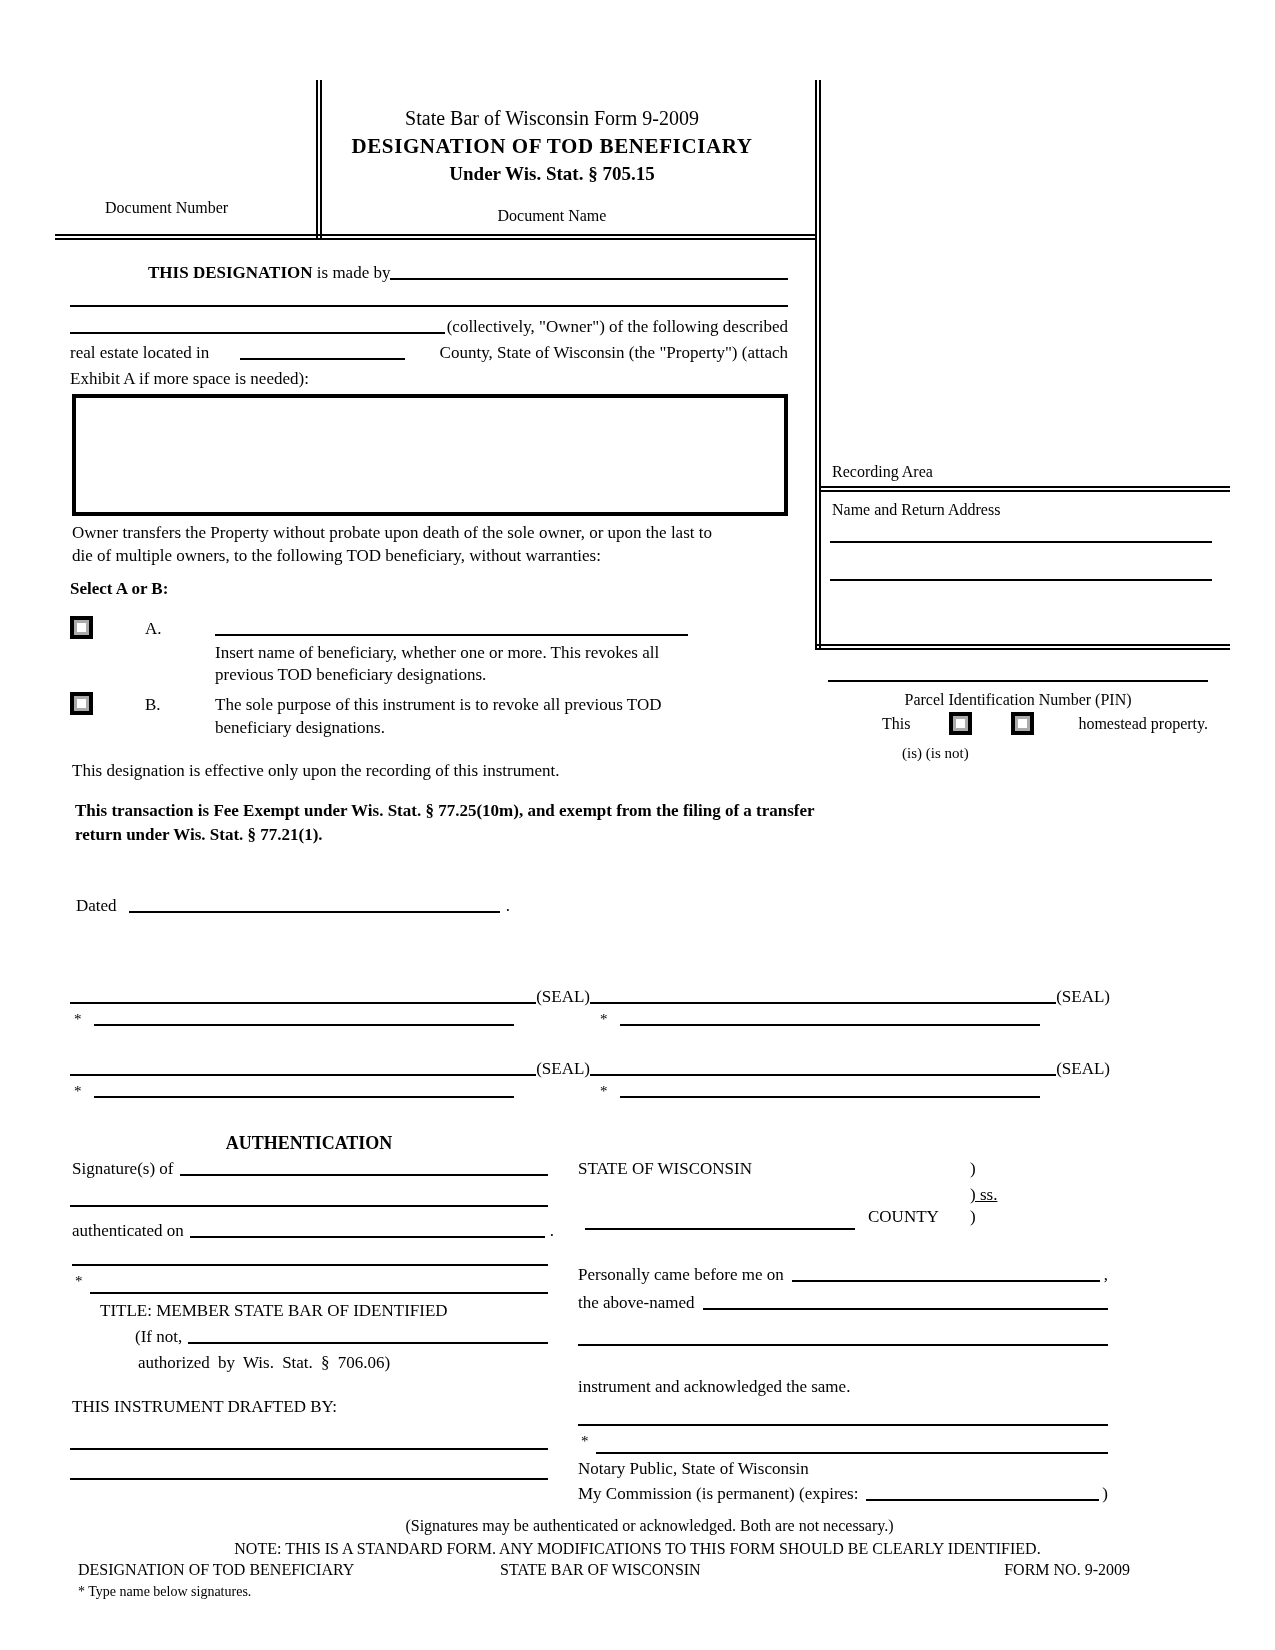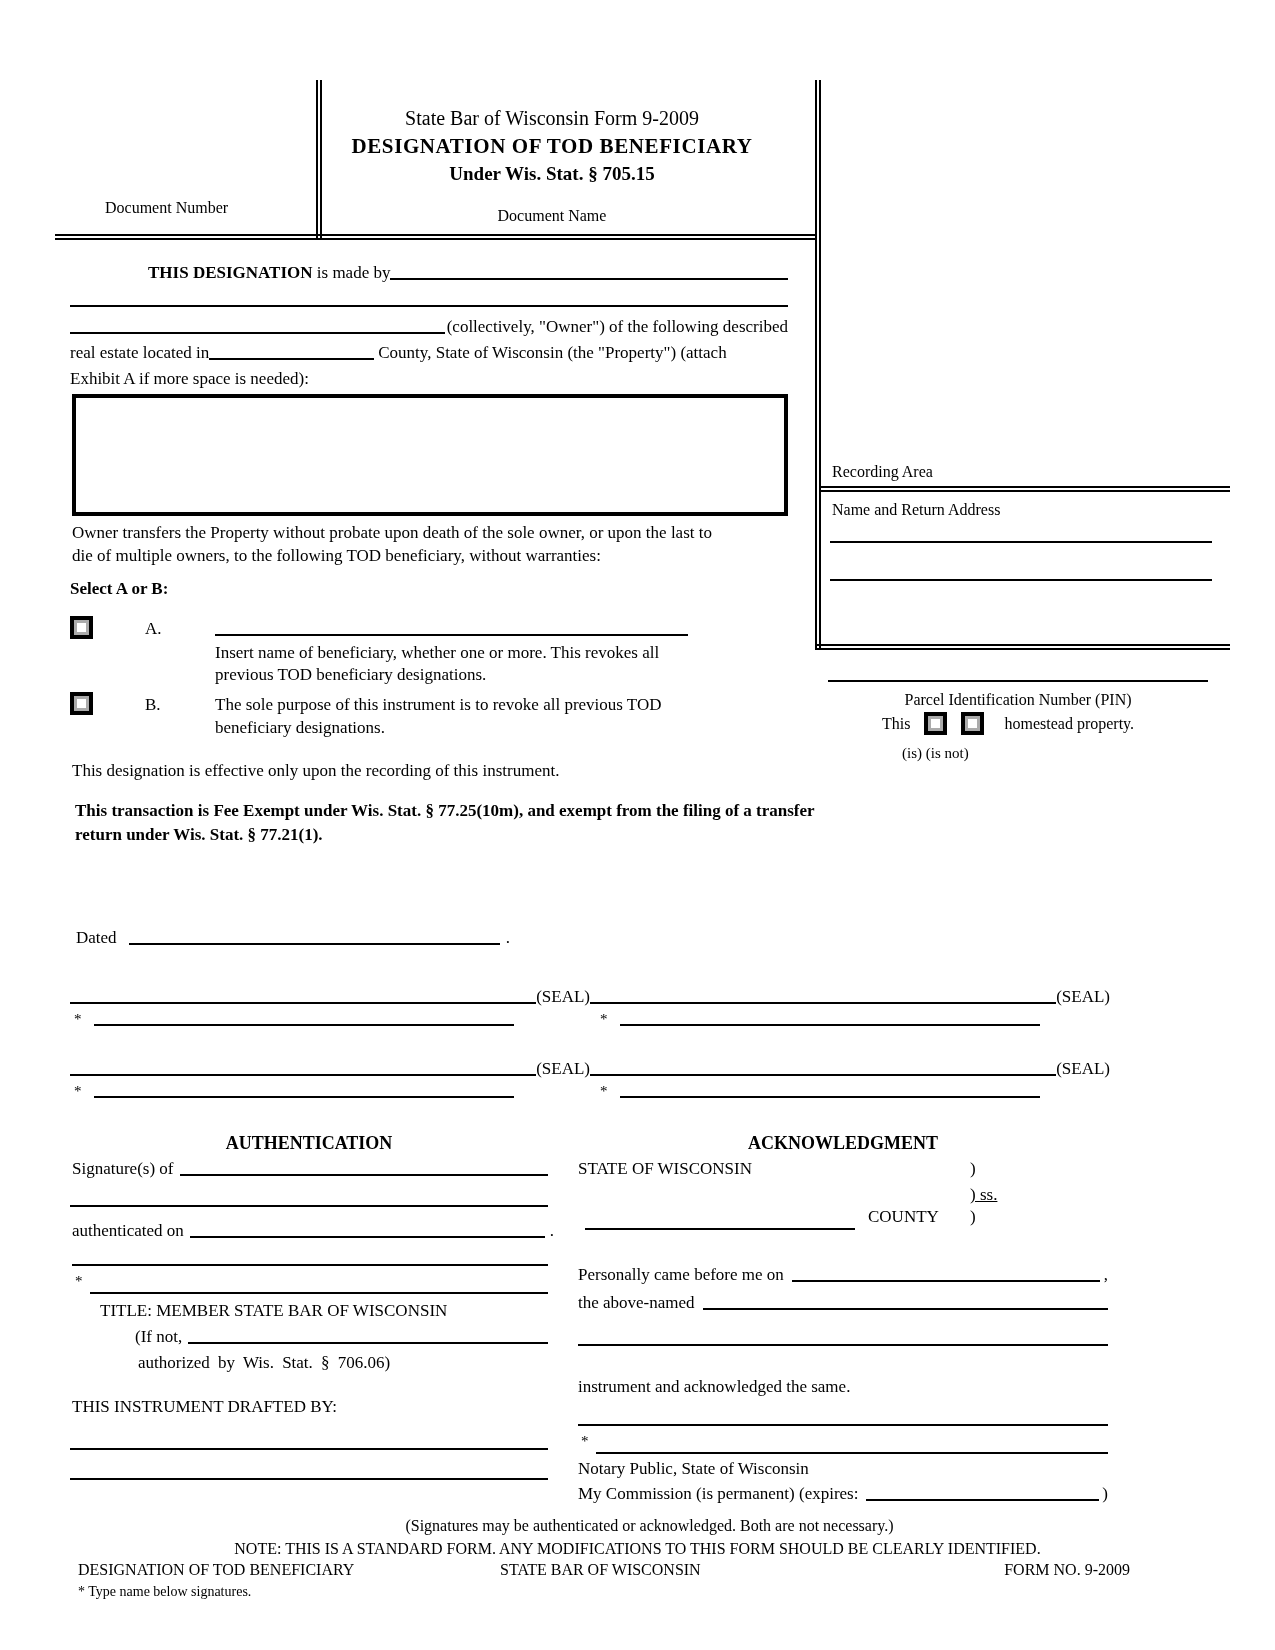--- a/index.html
+++ b/index.html
@@ -2,21 +2,21 @@
 <html><head>
 <meta charset="utf-8">
 <style>
   html,body{margin:0;padding:0;background:#fff;}
   .page{position:relative;width:1275px;height:1650px;background:#fff;overflow:hidden;
         font-family:"Liberation Serif",serif;color:#000;font-size:17px;line-height:1.25;}
   .abs{position:absolute;}
   .fill{position:absolute;height:2px;background:#000;}
   .dblh{position:absolute;height:2px;border-top:2px solid #000;border-bottom:2px solid #000;}
   .dblv{position:absolute;width:2px;border-left:2px solid #000;border-right:2px solid #000;}
-  .flexrow{position:absolute;display:flex;align-items:flex-end;}
+  .flexrow{position:absolute;display:flex;align-items:flex-end;justify-content:space-between;}
   .uline{flex:1;border-bottom:2px solid #000;margin-bottom:3px;}
   .uline.fixed{flex:none;}
   .cb{width:15px;height:15px;border:4px solid #000;box-shadow:inset 0 0 0 3px #ababab;background:#fff;}
   .bold{font-weight:bold;}
   .center{text-align:center;}
   .fs14{font-size:14px;} .fs15{font-size:15px;} .fs16{font-size:16px;}
   .fs18{font-size:18px;} .fs19{font-size:19px;} .fs20{font-size:20px;} .fs21{font-size:21px;}
   .ls{letter-spacing:.6px;}
   .just{text-align:justify;text-align-last:justify;}
   .ws{word-spacing:4px;}
@@ -93,21 +93,21 @@
   <div class="abs cb" style="left:70px;top:692px;"></div>
   <div class="abs" style="left:145px;top:694px;">B.</div>
   <div class="abs" style="left:215px;top:694px;">The sole purpose of this instrument is to revoke all previous TOD</div>
   <div class="abs" style="left:215px;top:717px;">beneficiary designations.</div>
 
   <div class="abs" style="left:72px;top:760px;">This designation is effective only upon the recording of this instrument.</div>
 
   <div class="abs bold" style="left:75px;top:800px;">This transaction is Fee Exempt under Wis. Stat. § 77.25(10m), and exempt from the filing of a transfer</div>
   <div class="abs bold" style="left:75px;top:824px;">return under Wis. Stat. § 77.21(1).</div>
 
-  <div class="flexrow" style="left:76px;top:895px;width:434px;margin-top:32px;">
+  <div class="flexrow" style="left:76px;top:895px;width:434px;">
     <span>Dated</span>
     <span class="uline" style="margin-left:12px;"></span>
     <span style="margin-left:6px;">.</span>
   </div>
 
   <div class="flexrow" style="left:70px;top:986px;width:1040px;">
     <span class="uline"></span>
     <span>(SEAL)</span>
     <span class="uline"></span>
     <span>(SEAL)</span>
@@ -144,32 +144,31 @@
   <div class="flexrow" style="left:72px;top:1220px;width:482px;">
     <span>authenticated on</span>
     <span class="uline" style="margin-left:6px;"></span>
     <span style="margin-left:5px;">.</span>
   </div>
 
   <div class="fill" style="left:72px;top:1264px;width:476px;"></div>
   <div class="abs fs15" style="left:75px;top:1272px;">*</div>
   <div class="fill" style="left:90px;top:1292px;width:458px;"></div>
 
-  <div class="abs" style="left:100px;top:1300px;">TITLE: MEMBER STATE BAR OF WISCONSIN</div>
+  <div class="abs" style="left:100px;top:1300px;">TITLE: MEMBER STATE BAR OF IDENTIFIED</div>
   <div class="flexrow" style="left:135px;top:1326px;width:413px;">
     <span>(If not,</span>
     <span class="uline" style="margin-left:6px;"></span>
   </div>
   <div class="abs ws" style="left:138px;top:1352px;">authorized by Wis. Stat. § 706.06)</div>
 
   <div class="abs" style="left:72px;top:1396px;">THIS INSTRUMENT DRAFTED BY:</div>
   <div class="fill" style="left:70px;top:1448px;width:478px;"></div>
   <div class="fill" style="left:70px;top:1478px;width:478px;"></div>
 
-  <div class="abs center bold fs18" style="left:578px;top:1132px;width:530px;">ACKNOWLEDGMENT</div>
 
   <div class="abs" style="left:578px;top:1158px;">STATE OF WISCONSIN</div>
   <div class="abs" style="left:970px;top:1158px;">)</div>
   <div class="abs" style="left:970px;top:1184px;text-decoration:underline;">) ss.</div>
   <div class="fill" style="left:585px;top:1228px;width:270px;"></div>
   <div class="abs" style="left:868px;top:1206px;">COUNTY</div>
   <div class="abs" style="left:970px;top:1206px;">)</div>
 
   <div class="flexrow" style="left:578px;top:1264px;width:530px;">
     <span>Personally came before me on</span>

